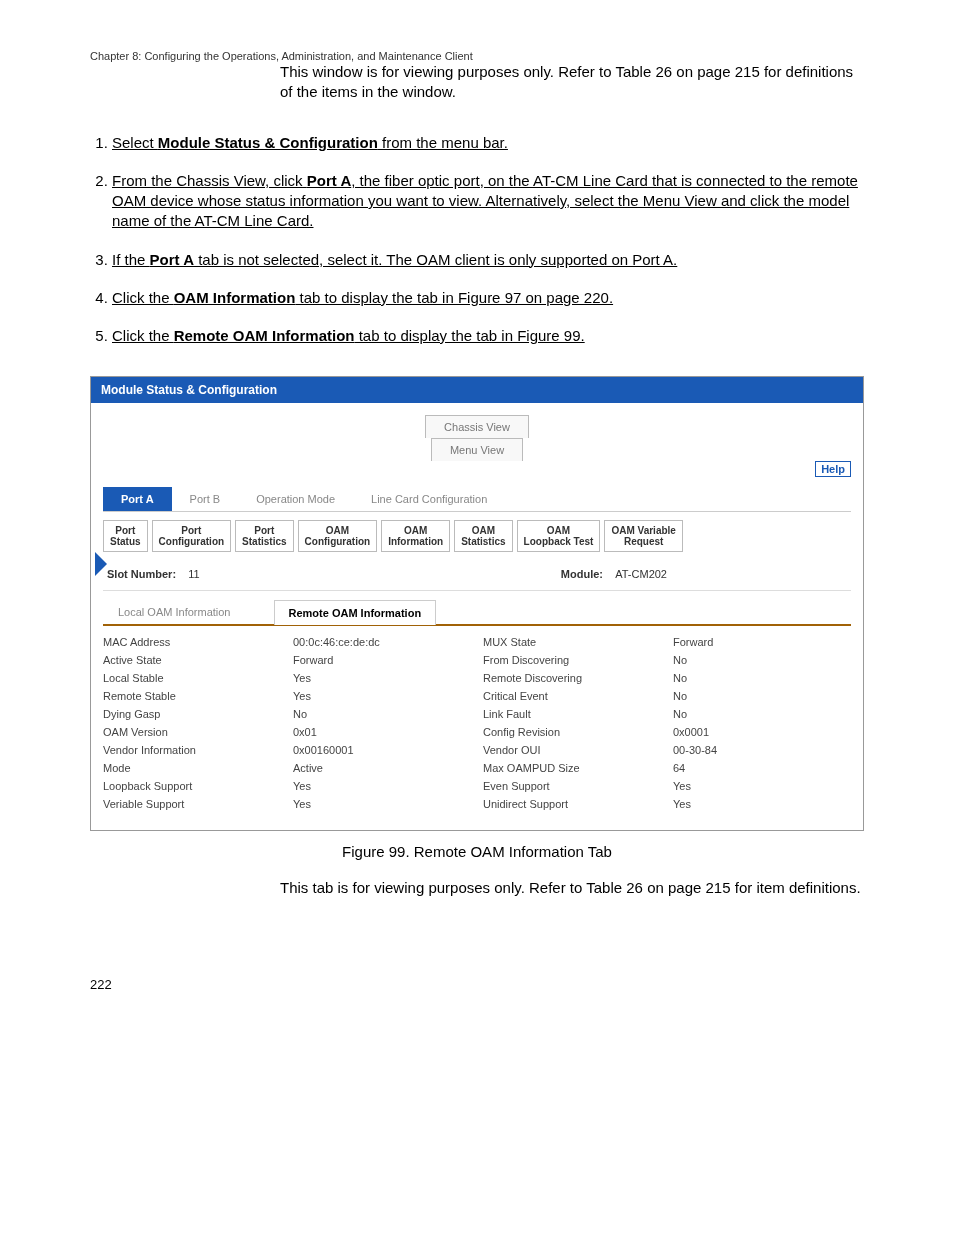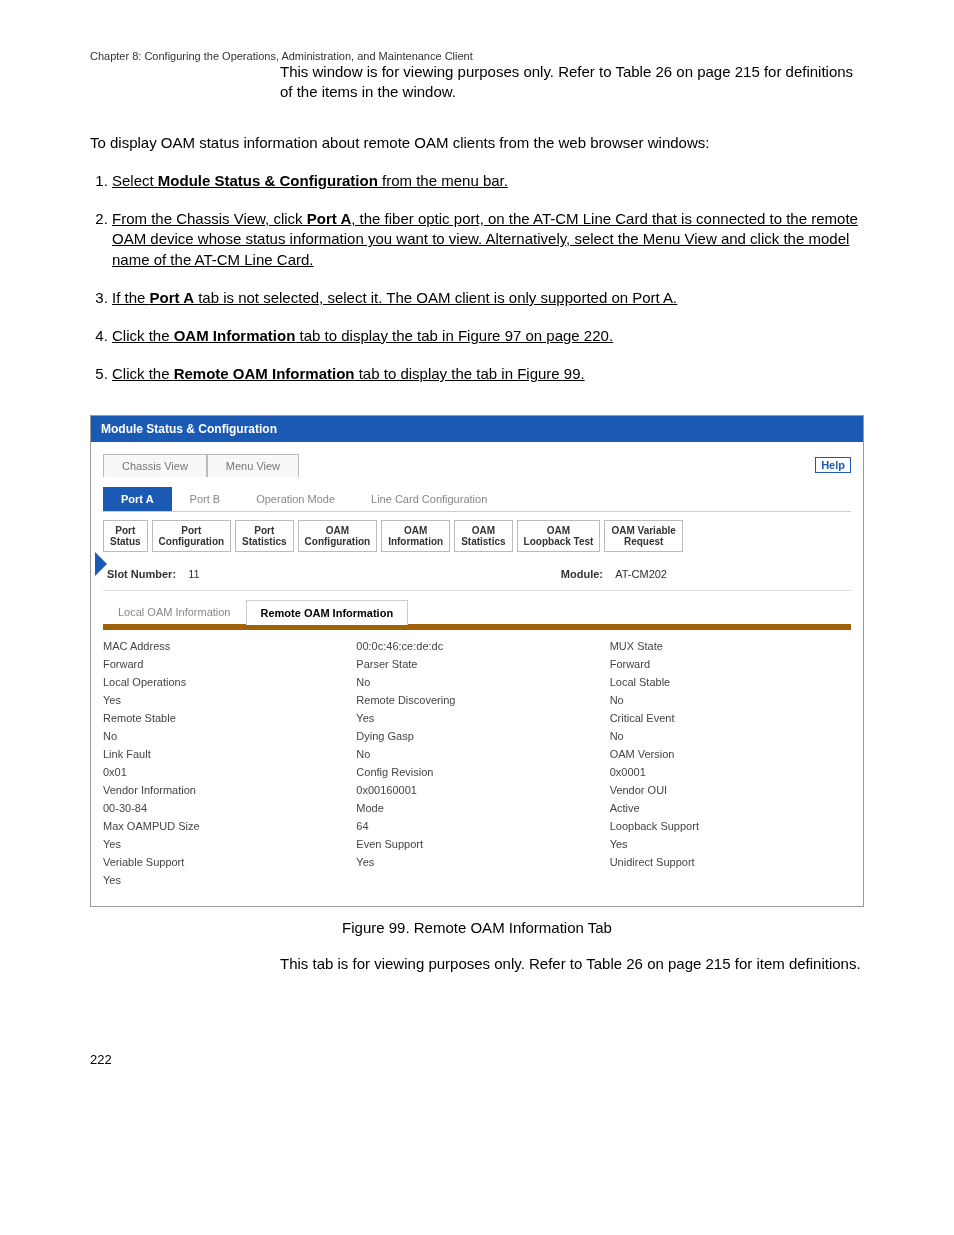--- a/index.html
+++ b/index.html
@@ -56,20 +56,21 @@
     font-size: 12px;
   }
   .inner {
     padding: 12px 12px 20px 12px;
   }
   .view-tabs {
     display: flex;
     align-items: center;
     gap: 0;
     margin-bottom: 10px;
+    flex-direction: column;
   }
   .view-tab {
     border: 1px solid #bbb;
     border-bottom: none;
     padding: 5px 18px;
     background: #f8f8f8;
     color: #777;
   }
   .help-btn {
     margin-left: auto;
@@ -138,40 +139,41 @@
     display: flex;
     gap: 40px;
     font-size: 11px;
     padding: 6px 4px 10px 4px;
     border-bottom: 1px solid #ddd;
     margin-bottom: 8px;
   }
   .info-line .lbl { font-weight: bold; text-align: center; }
   .inner-tabs {
     display: flex;
-    border-bottom: 6px solid #a16207;
+    border-bottom: 2px solid #a16207;
+    gap: 28px;
   }
   .inner-tab {
     padding: 6px 14px;
     color: #888;
     border: 1px solid transparent;
     border-bottom: none;
     font-size: 11px;
   }
   .inner-tab.active {
     color: #000;
     font-weight: bold;
     border-color: #ccc;
     background: #fff;
     position: relative;
     top: 1px;
   }
   .data-grid {
     display: grid;
-    grid-template-columns: 1fr 1fr 1fr;
+    grid-template-columns: 1fr 1fr 1fr 1fr;
     column-gap: 12px;
     row-gap: 6px;
     margin-top: 10px;
     font-size: 11px;
     color: #444;
   }
   .figure-caption {
     text-align: center;
     font-size: 15px;
     margin: 12px 0 18px 0;
@@ -188,21 +190,20 @@
 
 <div class="content-row">
   <div class="side-heading"></div>
   <div class="body-col">
     <p>This window is for viewing purposes only. Refer to Table 26 on page 215 for definitions of the items in the window.</p>
   </div>
 </div>
 
 <div class="content-row">
   <div class="body-col">
-    <p>To display OAM status information about remote OAM clients from the web browser windows:</p>
     <ol class="steps">
       <li><span>Select </span><span class="b">Module Status &amp; Configuration</span><span> from the menu bar.</span></li>
       <li><span>From the Chassis View, click </span><span class="b">Port A</span><span>, the fiber optic port, on the AT-CM Line Card that is connected to the remote OAM device whose status information you want to view. Alternatively, select the Menu View and click the model name of the AT-CM Line Card.</span></li>
       <li><span>If the </span><span class="b">Port A</span><span> tab is not selected, select it. The OAM client is only supported on Port A.</span></li>
       <li><span>Click the </span><span class="b">OAM Information</span><span> tab to display the tab in Figure 97 on page 220.</span></li>
       <li><span>Click the </span><span class="b">Remote OAM Information</span><span> tab to display the tab in Figure 99.</span></li>
     </ol>
   </div>
 </div>
 
@@ -244,23 +245,23 @@
     <div class="inner-tabs">
       <div class="inner-tab">Local OAM Information</div>
       <div class="inner-tab active">Remote OAM Information</div>
     </div>
 
     <div class="data-grid">
       <div>MAC Address</div>
         <div>00:0c:46:ce:de:dc</div>
         <div>MUX State</div>
         <div>Forward</div>
-      <div>Parser State</div>
+      <div>Active State</div>
         <div>Forward</div>
-        <div>Local Operations</div>
+        <div>From Discovering</div>
         <div>No</div>
       <div>Local Stable</div>
         <div>Yes</div>
         <div>Remote Discovering</div>
         <div>No</div>
       <div>Remote Stable</div>
         <div>Yes</div>
         <div>Critical Event</div>
         <div>No</div>
       <div>Dying Gasp</div>

